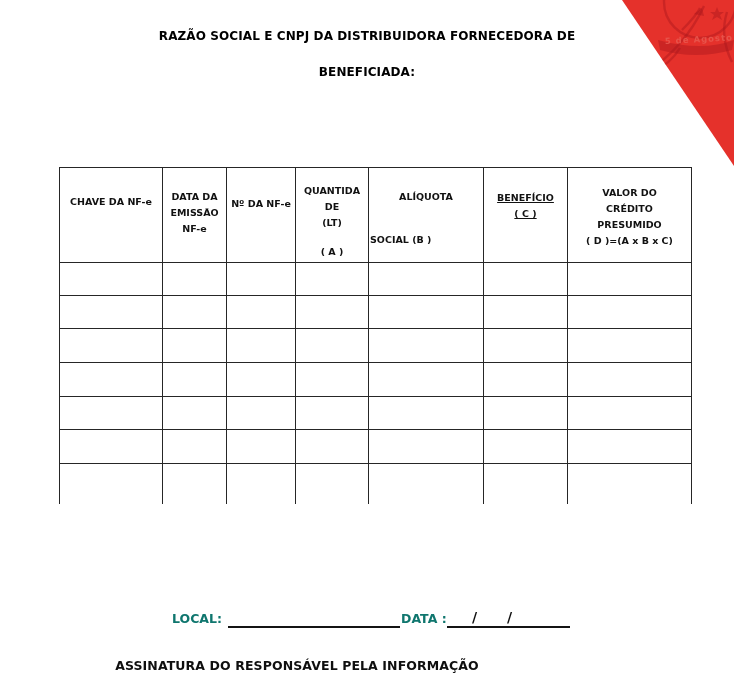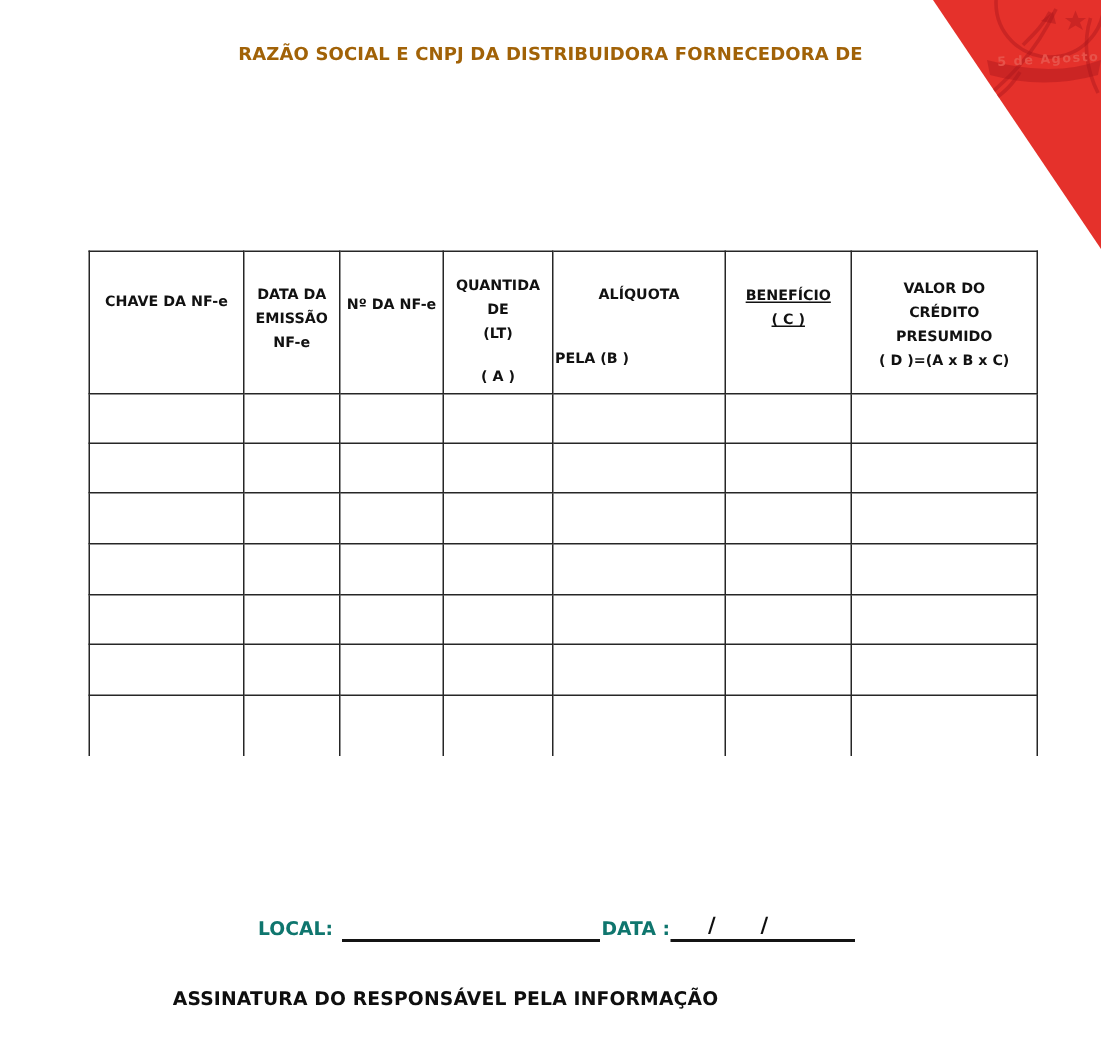--- a/index.html
+++ b/index.html
@@ -15,21 +15,21 @@
   
   .corner-svg { position:absolute; top:0; right:0; width:180px; height:180px; }
 
   
   .doc-title {
     position:absolute; top:19px; left:0; width:734px;
     text-align:center;
     font-size:12px; font-weight:bold;
     line-height:35.5px;
     letter-spacing:0.1px;
-    color:#a16207;
+    color:#000000;
   }
 
   
   table.credit-table {
     position:absolute; left:59px; top:167px;
     border-collapse:collapse;
     table-layout:fixed;
   }
   .credit-table th, .credit-table td {
     border:1.6px solid #262626;
@@ -112,20 +112,21 @@
       <polygon points="163,7 165,12 170,12 166,15 168,20 163,17 158,20 160,15 156,12 161,12"></polygon>
       <path d="M140,14 l8,-6 l2,8 z"></path>
       <path d="M104,40 q44,12 76,0 l-2,10 q-36,10 -72,0 z"></path>
     </g>
     <text x="111" y="44" font-size="8.5" font-weight="bold" letter-spacing="1" fill="#e8574e" fill-opacity="0.9" transform="rotate(-3 111 44)">5 de Agosto</text>
   </g>
 </svg>
 
 <div class="doc-title">
   <div>RAZÃO SOCIAL E CNPJ DA DISTRIBUIDORA FORNECEDORA DE</div>
+  <div>BENEFICIADA:</div>
 </div>
 
 <table class="credit-table">
   <colgroup>
     <col style="width:103px">
       <col style="width:64px">
       <col style="width:69px">
     <col style="width:73px">
       <col style="width:115px">
       <col style="width:84px">
@@ -154,21 +155,21 @@
         <div class="hcell h4">
           <span>QUANTIDA</span>
           <span>DE</span>
           <span>(LT)</span>
           <span class="pin-bottom">( A )</span>
         </div>
       </th>
       <th>
         <div class="hcell h5">
           <span>ALÍQUOTA</span>
-          <span class="pin-bottom">PELA (B )</span>
+          <span class="pin-bottom">SOCIAL (B )</span>
         </div>
       </th>
       <th>
         <div class="hcell h6">
           <span>BENEFÍCIO</span>
           <span>( C )</span>
         </div>
       </th>
       <th>
         <div class="hcell h7">

